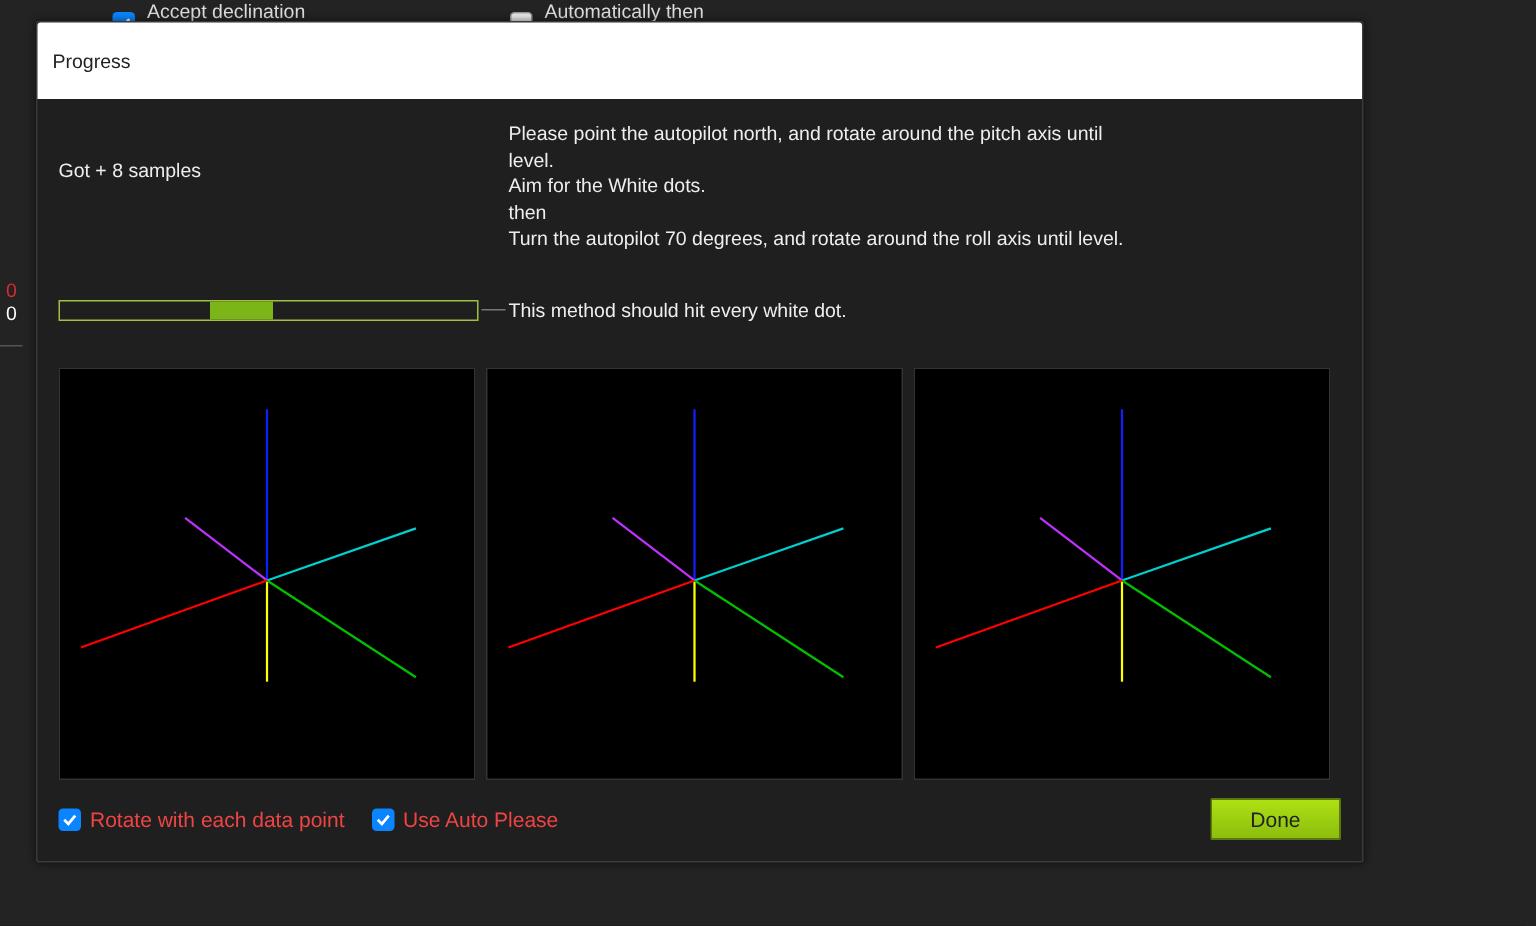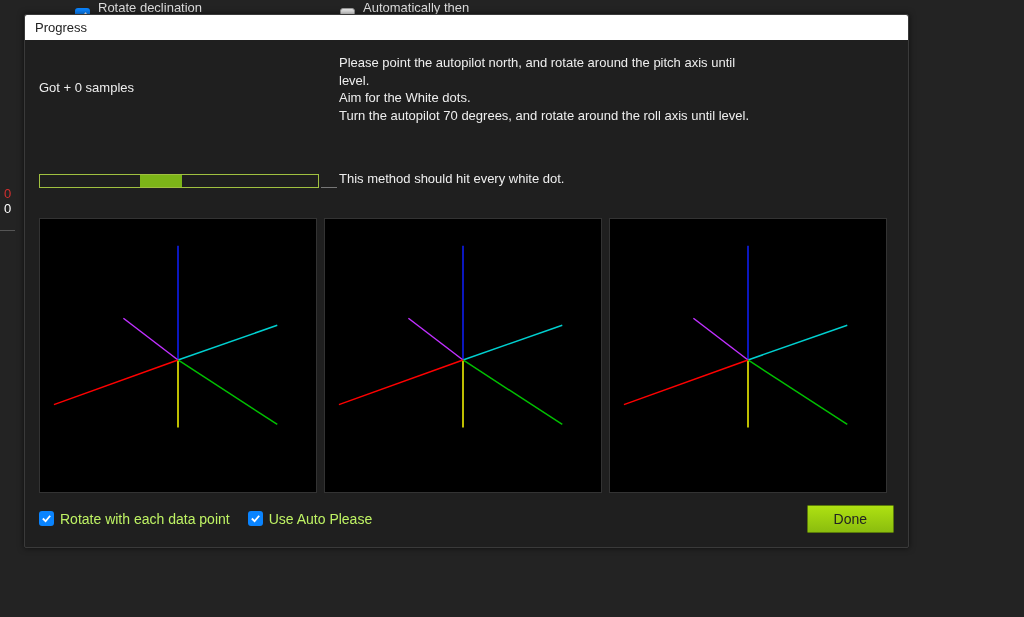--- a/index.html
+++ b/index.html
@@ -75,21 +75,21 @@
       top: 14px;
       width: 885px;
       background: #1f1f1f;
       border-radius: 2px;
       box-shadow: 0 0 6px rgba(0,0,0,0.6);
       border: 1px solid #3a3a3a;
     }
     .dialog-title {
       background: #fff;
       color: #222;
-      padding: 5px 10px;
+      padding: 18px 10px;
       font-size: 13px;
       border-top-left-radius: 2px;
       border-top-right-radius: 2px;
     }
     .dialog-body {
       padding: 14px;
     }
     .top-row {
       display: flex;
       gap: 20px;
@@ -100,22 +100,22 @@
       flex-shrink: 0;
     }
     .status-text {
       color: #eee;
       font-size: 13px;
       line-height: 1.3;
       margin-top: 26px;
     }
     .progress-row {
       display: flex;
-      align-items: flex-end;
-      margin-top: 46px;
+      align-items: center;
+      margin-top: 30px;
       width: 100%;
     }
     .progress-bar {
       width: 280px;
       height: 14px;
       border: 1px solid #a0c040;
       position: relative;
       background: #1f1f1f;
     }
     .progress-fill {
@@ -153,21 +153,21 @@
     .bottom-row {
       display: flex;
       align-items: center;
       margin-top: 12px;
       gap: 18px;
     }
     .cb-label {
       display: flex;
       align-items: center;
       gap: 6px;
-      color: #bef264;
+      color: #ef4444;
       font-size: 14px;
       cursor: pointer;
     }
     .done-btn {
       margin-left: auto;
       background: linear-gradient(#aee112, #8bbd0e);
       border: 1px solid #5a7a0a;
       color: #222;
       padding: 5px 26px;
       font-size: 14px;
@@ -179,21 +179,21 @@
 <body>
 
 <div class="bg-content">
   <div class="bg-row1">
     <span class="chk checked">
       <svg viewBox="0 0 12 12">
           <path d="M2 6 L5 9 L10 3" stroke="#fff" stroke-width="2" fill="none"></path>
         </svg>
     </span>
     <div>
-      <div>Rotate declination</div>
+      <div>Accept declination</div>
       <div style="opacity:.5">automatically</div>
     </div>
   </div>
   <div class="bg-row2">
     <span class="chk unchecked"></span>
     <div>
       <div>Automatically then</div>
       <div style="opacity:.5">offsets</div>
     </div>
   </div>
@@ -203,26 +203,27 @@
   </div>
   <div class="bg-line"></div>
 </div>
 
 <div class="dialog">
   <div class="dialog-title">Progress</div>
   <div class="dialog-body">
     <div class="top-row">
       <div class="left-block">
         <div class="status-text">
-          <div>Got + 0 samples</div>
+          <div>Got + 8 samples</div>
         </div>
       </div>
       <div class="instructions">
         <p>Please point the autopilot north, and rotate around the pitch axis until level.</p>
         <p>Aim for the White dots.</p>
+        <p>then</p>
         <p>Turn the autopilot 70 degrees, and rotate around the roll axis until level.</p>
       </div>
     </div>
     <div class="progress-row">
       <div class="progress-bar">
         <div class="progress-fill" id="pfill" style="left: 36%; width: 15%;"></div>
       </div>
       <div class="progress-line"></div>
       <div class="instructions">
         <p>This method should hit every white dot.</p>

